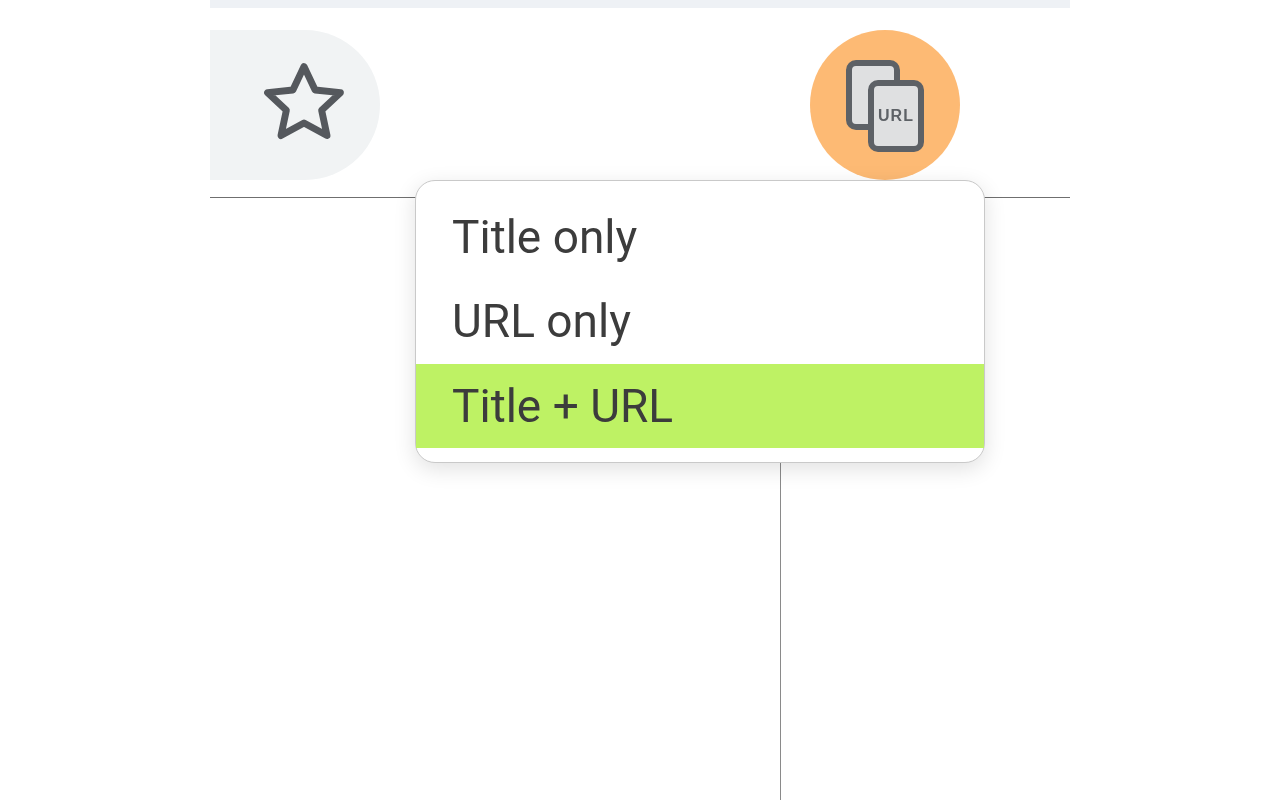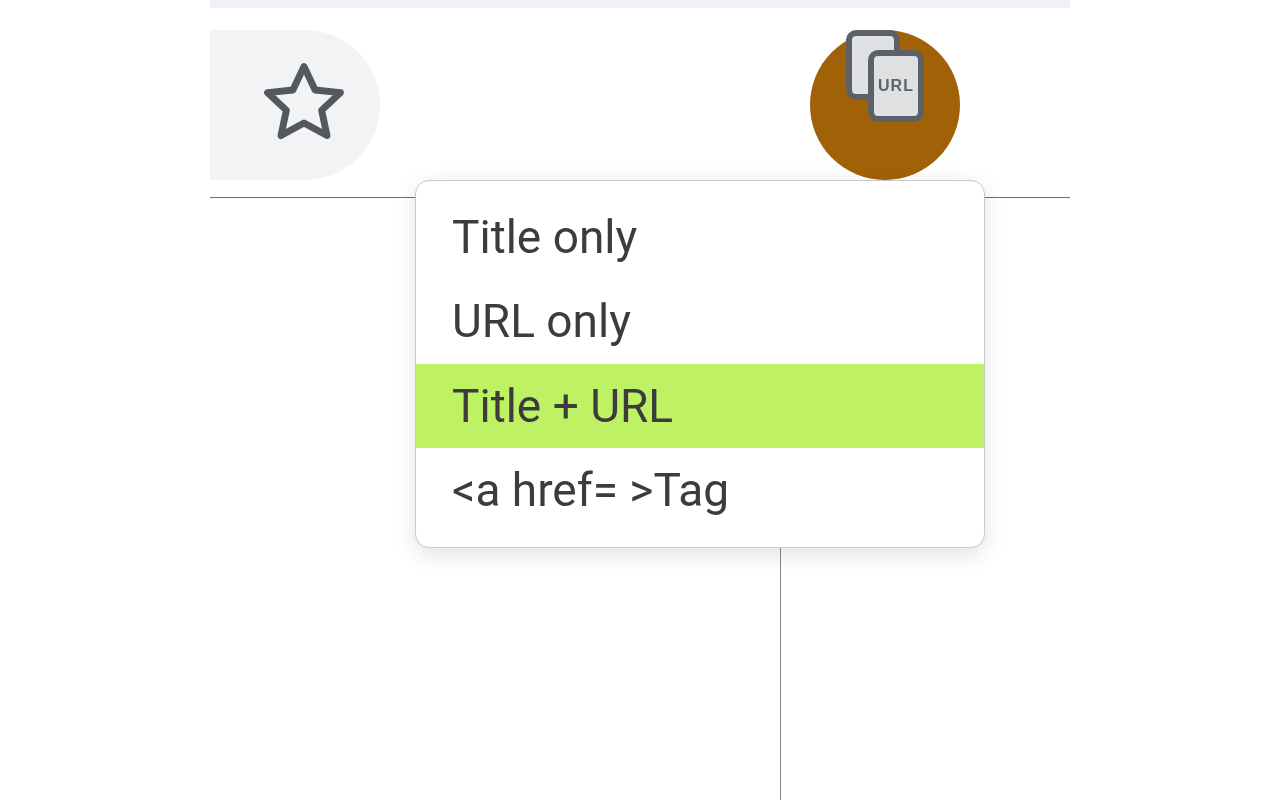--- a/index.html
+++ b/index.html
@@ -40,24 +40,24 @@
     .star-button svg {
       width: 92px;
       height: 92px;
     }
     .ext-button {
       position: absolute;
       left: 810px;
       top: 30px;
       width: 150px;
       height: 150px;
-      background: #a16207;
+      background: #fdba74;
       border-radius: 50%;
       display: flex;
-      align-items: flex-start;
+      align-items: center;
       justify-content: center;
     }
     .copy-icon {
       position: relative;
       width: 78px;
       height: 90px;
     }
     .copy-icon .page-back {
       position: absolute;
       left: 0;
@@ -96,21 +96,21 @@
       height: 1px;
       background: #6f6f6f;
     }
     .menu {
       position: absolute;
       left: 415px;
       top: 180px;
       width: 570px;
       background: #ffffff;
       border: 1px solid #c9c9c9;
-      border-radius: 14px;
+      border-radius: 20px;
       box-shadow: 0 6px 22px rgba(0,0,0,0.12);
       padding: 14px 0;
       z-index: 10;
     }
     .menu-item {
       font-size: 46px;
       color: #3c3c3c;
       padding: 10px 36px;
       cursor: pointer;
       line-height: 1.4;
@@ -152,14 +152,13 @@
 </div>
 
 <div class="divider-line"></div>
 
 <div class="anchor-line"></div>
 
 <div class="menu">
   <div class="menu-item">Title only</div>
   <div class="menu-item">URL only</div>
   <div class="menu-item highlighted">Title + URL</div>
-  <div class="menu-item">&lt;a href= &gt;Tag</div>
 </div>
 
 </body></html>

